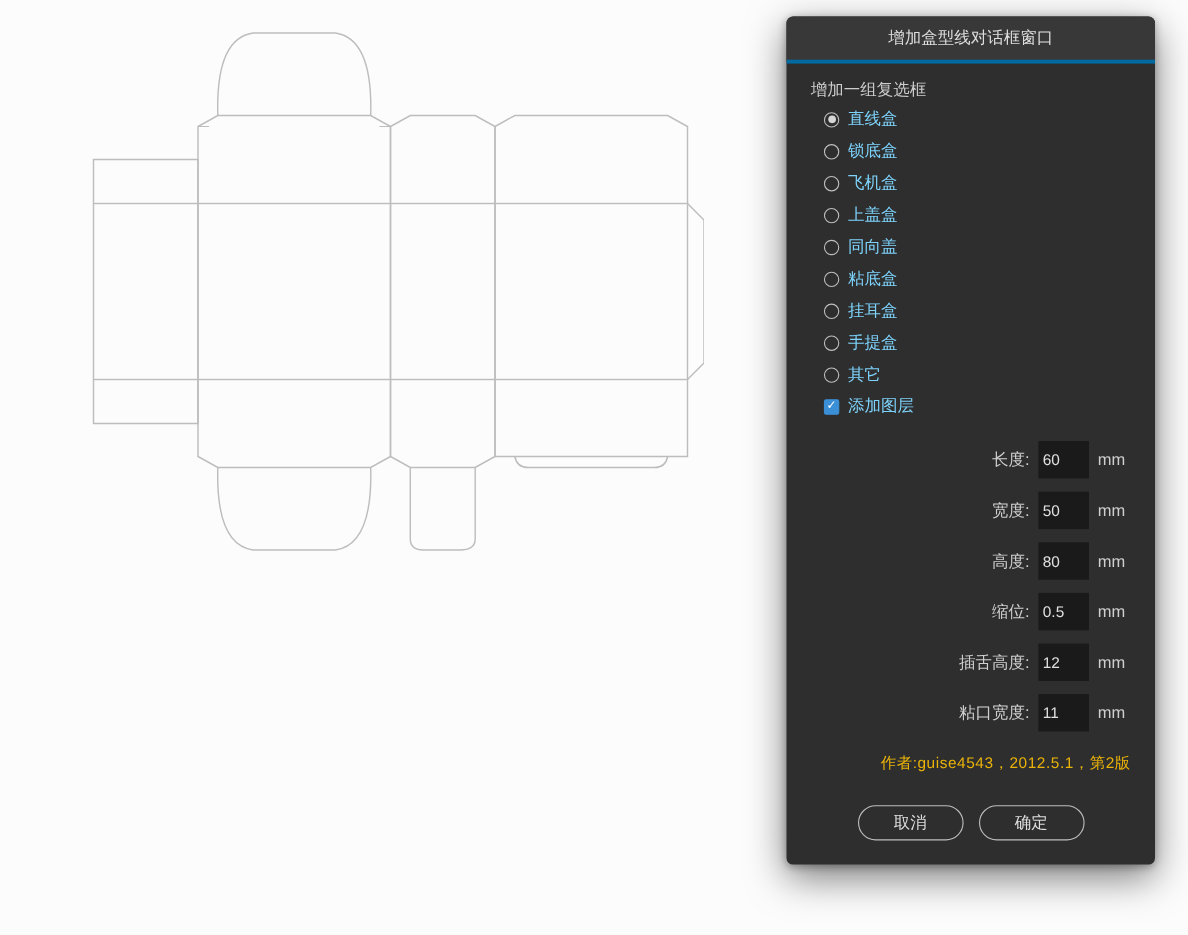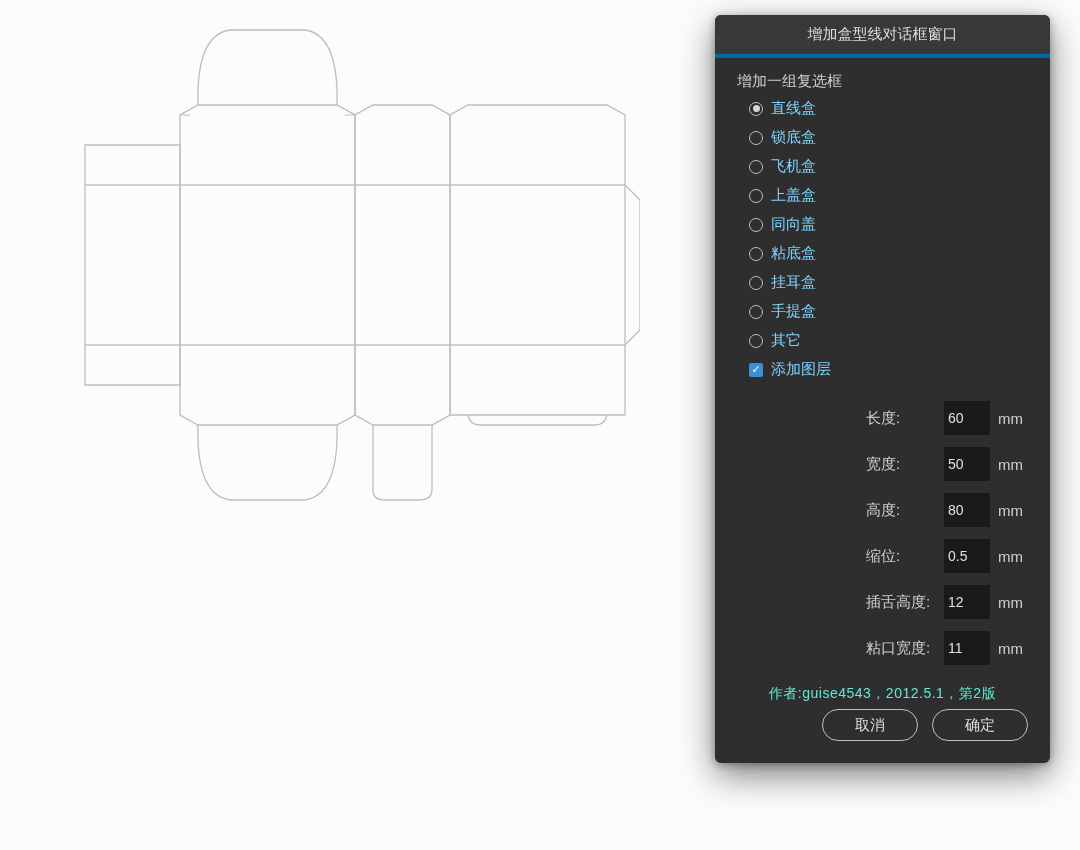--- a/index.html
+++ b/index.html
@@ -118,49 +118,49 @@
 .param-row {
   display: flex;
   align-items: center;
   justify-content: flex-end;
   gap: 8px;
   margin-bottom: 12px;
 }
 .param-label {
   color: #cfcfcf;
   font-size: 15px;
-  text-align: left;
+  text-align: right;
   min-width: 70px;
 }
 .param-input {
   width: 46px;
   height: 34px;
   background: #1a1a1a;
   border: none;
   color: #e0e0e0;
   font-size: 14px;
   padding: 0 4px;
   outline: none;
 }
 .param-unit {
   color: #cfcfcf;
   font-size: 15px;
   width: 30px;
 }
 .author-line {
-  color: #5eead4;
+  color: #eab308;
   font-size: 14px;
   margin-top: 20px;
-  margin-bottom: 6px;
-  text-align: center;
+  margin-bottom: 29px;
+  text-align: right;
   letter-spacing: 0.5px;
 }
 .button-row {
   display: flex;
-  justify-content: flex-end;
+  justify-content: center;
   gap: 14px;
   font-family: Liberation Serif, serif;
 }
 .dlg-btn {
   width: 96px;
   height: 32px;
   border: 1.5px solid #bfbfbf;
   border-radius: 16px;
   background: transparent;
   color: #dedede;

